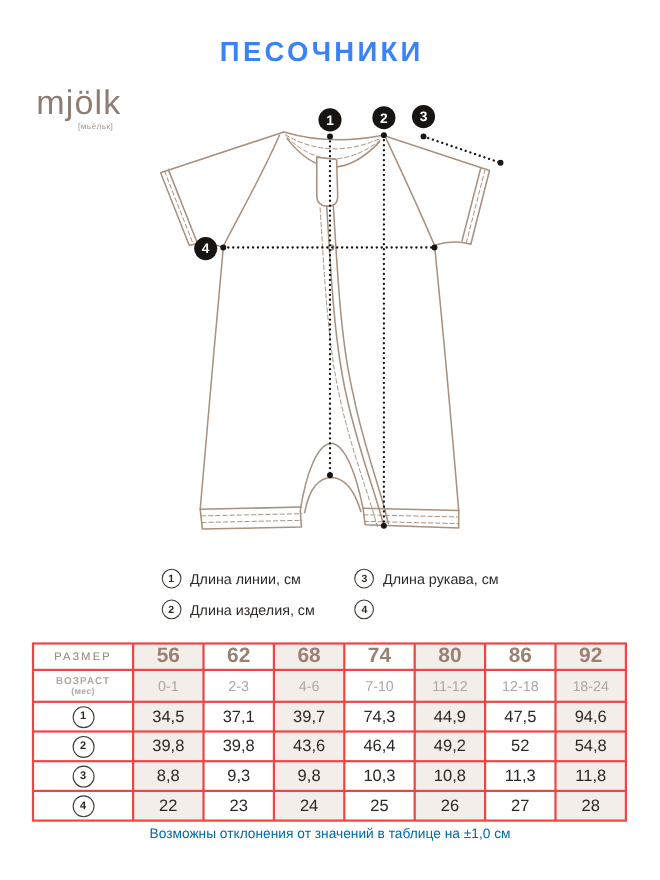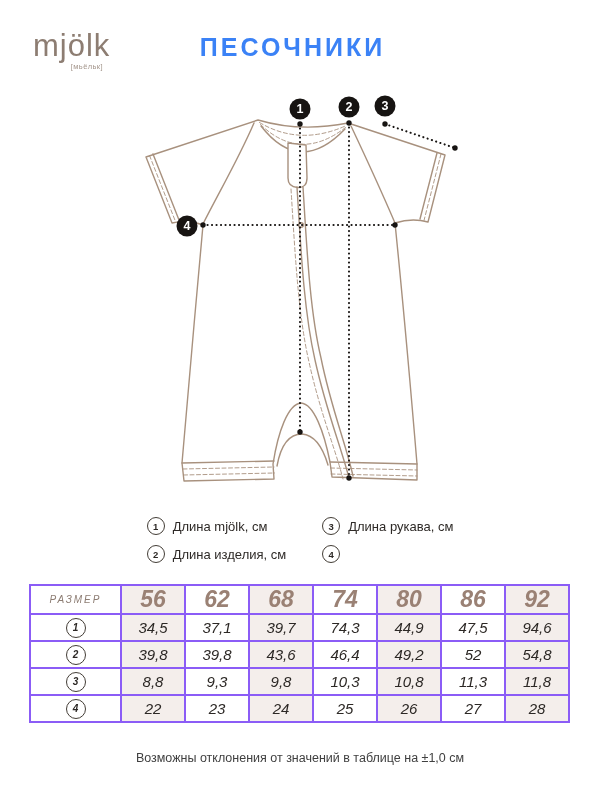--- a/index.html
+++ b/index.html
@@ -3,21 +3,21 @@
 <meta charset="utf-8">
 <style>
   html,body{margin:0;padding:0;}
   body{
     width:600px;height:800px;background:#ffffff;position:relative;
     font-family:"Liberation Sans","DejaVu Sans",sans-serif;
     -webkit-font-smoothing:antialiased;overflow:hidden;
   }
   
   .logo{position:absolute;left:33px;top:30px;width:70px;color:#8d7d72;}
-  .logo-main{font-size:31px;font-weight:400;letter-spacing:1px;line-height:1;}
+  .logo-main{font-size:31px;font-weight:400;letter-spacing:1px;line-height:1;margin-top:48px;}
   .logo-sub{display:block;text-align:right;font-size:7.5px;letter-spacing:.4px;color:#a4968c;margin-top:1px;}
   .page-title{
     position:absolute;left:0;right:15px;top:33px;text-align:center;
     font-size:25px;font-weight:bold;letter-spacing:3px;color:#3b82f6;
   }
   
   .diagram{position:absolute;left:120px;top:92px;width:360px;height:412px;}
   
   .legend{
     position:absolute;top:517px;left:0;right:0;
@@ -27,44 +27,44 @@
   .legend-item{display:flex;align-items:center;gap:8px;}
   .circ{
     display:inline-flex;align-items:center;justify-content:center;flex:0 0 auto;
     width:16px;height:16px;border:1px solid #433d36;border-radius:50%;
     font-size:9.5px;font-weight:bold;color:#2c2825;
   }
   .legend-label{font-size:13px;color:#2e2a27;}
   
   .size-table-wrap{position:absolute;left:29px;top:584px;}
   table{
-    border-collapse:separate;border-spacing:2px;background:#8b5cf6;
-    table-layout:fixed;width:541px;font-style:italic;
+    border-collapse:separate;border-spacing:2px;background:#ef4444;
+    table-layout:fixed;width:541px;
   }
   col.c-label{width:89px;} col.c-size{width:62px;}
   th,td{padding:0;text-align:center;vertical-align:middle;background:#ffffff;}
   .st{background:#f4eeeb;}
   tr.r-size th{height:22px;}
   tr.r-age td,tr.r-age th{height:27px;}
   tr.r-data td,tr.r-data th{height:25px;}
   .size-row-label{font-size:10px;font-weight:400;letter-spacing:2px;color:#8d7d73;}
-  .size-val{font-size:23px;font-weight:bold;color:#9a8174;}
+  .size-val{font-size:19px;font-weight:bold;color:#9a8174;}
   .age-label{font-size:9px;letter-spacing:1px;color:#b1a6a0;line-height:1.2;}
   .age-sub{font-size:8px;letter-spacing:.3px;color:#b1a6a0;line-height:1.1;}
   .age-val{font-size:13px;color:#b1a6a0;}
   .cell-val{font-size:15px;color:#2c2825;}
   .tcirc{
     display:inline-flex;align-items:center;justify-content:center;
     width:18px;height:18px;border:1.1px solid #433d36;border-radius:50%;
     font-size:10px;font-weight:bold;color:#2c2825;
   }
   
   .footnote{
     position:absolute;top:751px;left:0;right:0;text-align:center;
-    font-size:12.5px;color:#404040;
+    font-size:12.5px;color:#0369a1;
   }
 </style>
 </head>
 <body>
 
 <div class="logo">
   <div class="logo-main">mjölk</div>
   <span class="logo-sub">[мьёльк]</span>
 </div>
 
@@ -134,21 +134,21 @@
     <text x="265" y="18.4" fill="#ffffff">3</text>
     <circle cx="67" cy="134" r="10.5" fill="#171412"></circle>
     <text x="67" y="138.4" fill="#ffffff">4</text>
   </g>
 </svg>
 </div>
 
 <div class="legend">
   <div class="legend-item">
     <span class="circ">1</span>
-    <span class="legend-label">Длина mjölk, см</span>
+    <span class="legend-label">Длина линии, см</span>
   </div>
   <div class="legend-item">
     <span class="circ">2</span>
     <span class="legend-label">Длина изделия, см</span>
   </div>
   <div class="legend-item">
     <span class="circ">3</span>
     <span class="legend-label">Длина рукава, см</span>
   </div>
   <div class="legend-item">
@@ -172,20 +172,33 @@
         <tr class="r-size">
     <th class="size-row-label">РАЗМЕР</th>
     <th class="size-val st">56</th>
     <th class="size-val">62</th>
     <th class="size-val st">68</th>
     <th class="size-val">74</th>
     <th class="size-val st">80</th>
     <th class="size-val">86</th>
     <th class="size-val st">92</th>
   </tr>
+  <tr class="r-age">
+    <th>
+      <div class="age-label">ВОЗРАСТ</div>
+      <div class="age-sub">(мес)</div>
+    </th>
+    <td class="age-val st">0-1</td>
+    <td class="age-val">2-3</td>
+    <td class="age-val st">4-6</td>
+    <td class="age-val">7-10</td>
+    <td class="age-val st">11-12</td>
+    <td class="age-val">12-18</td>
+    <td class="age-val st">18-24</td>
+  </tr>
   <tr class="r-data">
     <th><span class="tcirc">1</span></th>
     <td class="cell-val st">34,5</td>
     <td class="cell-val">37,1</td>
     <td class="cell-val st">39,7</td>
     <td class="cell-val">74,3</td>
     <td class="cell-val st">44,9</td>
     <td class="cell-val">47,5</td>
     <td class="cell-val st">94,6</td>
   </tr>

